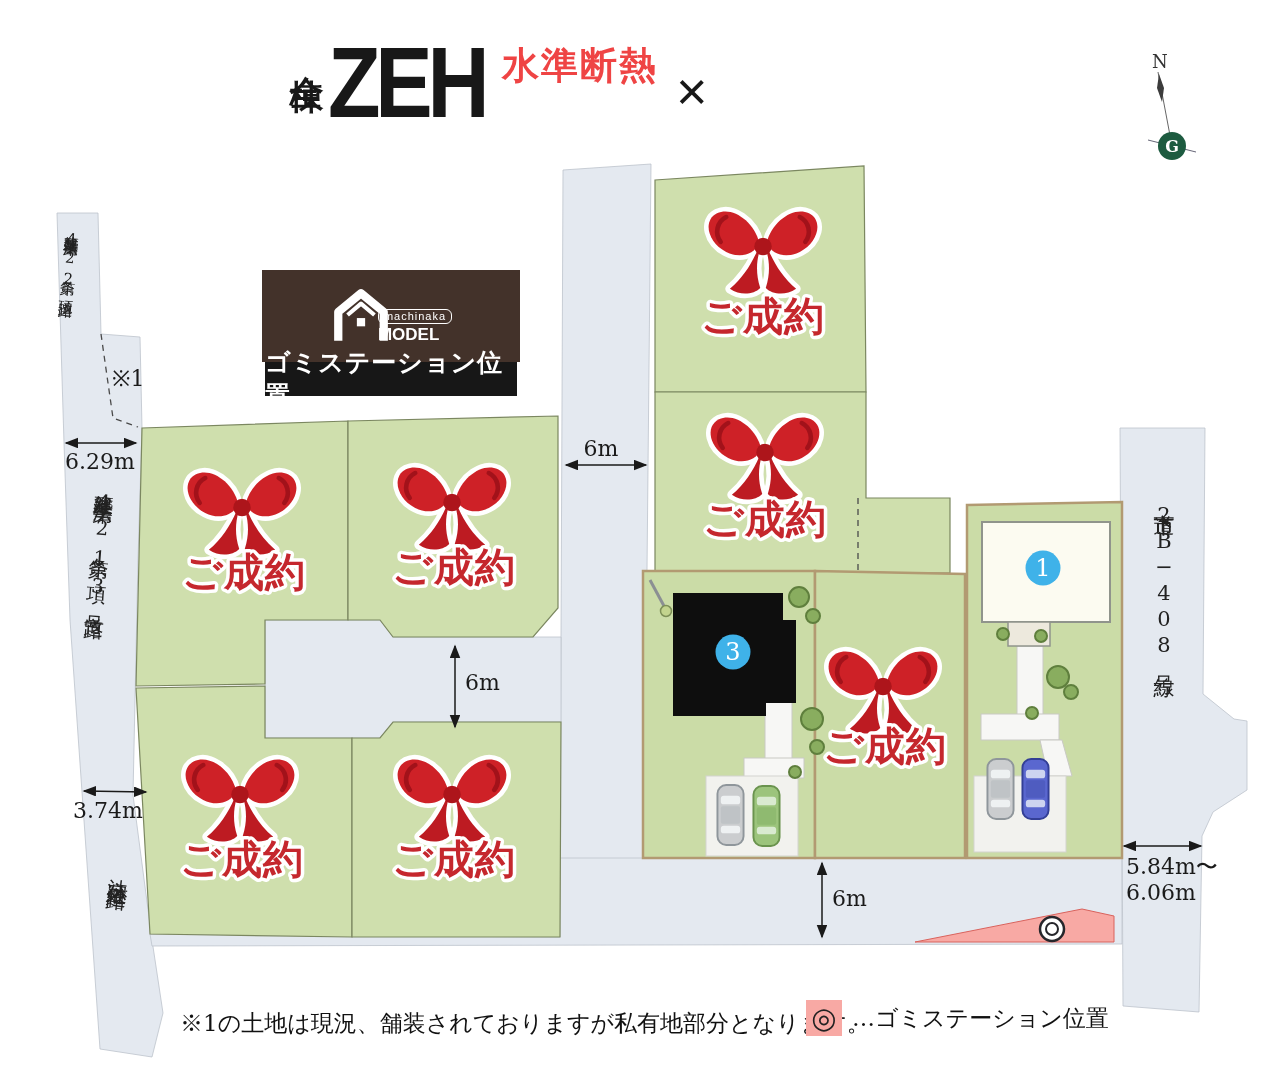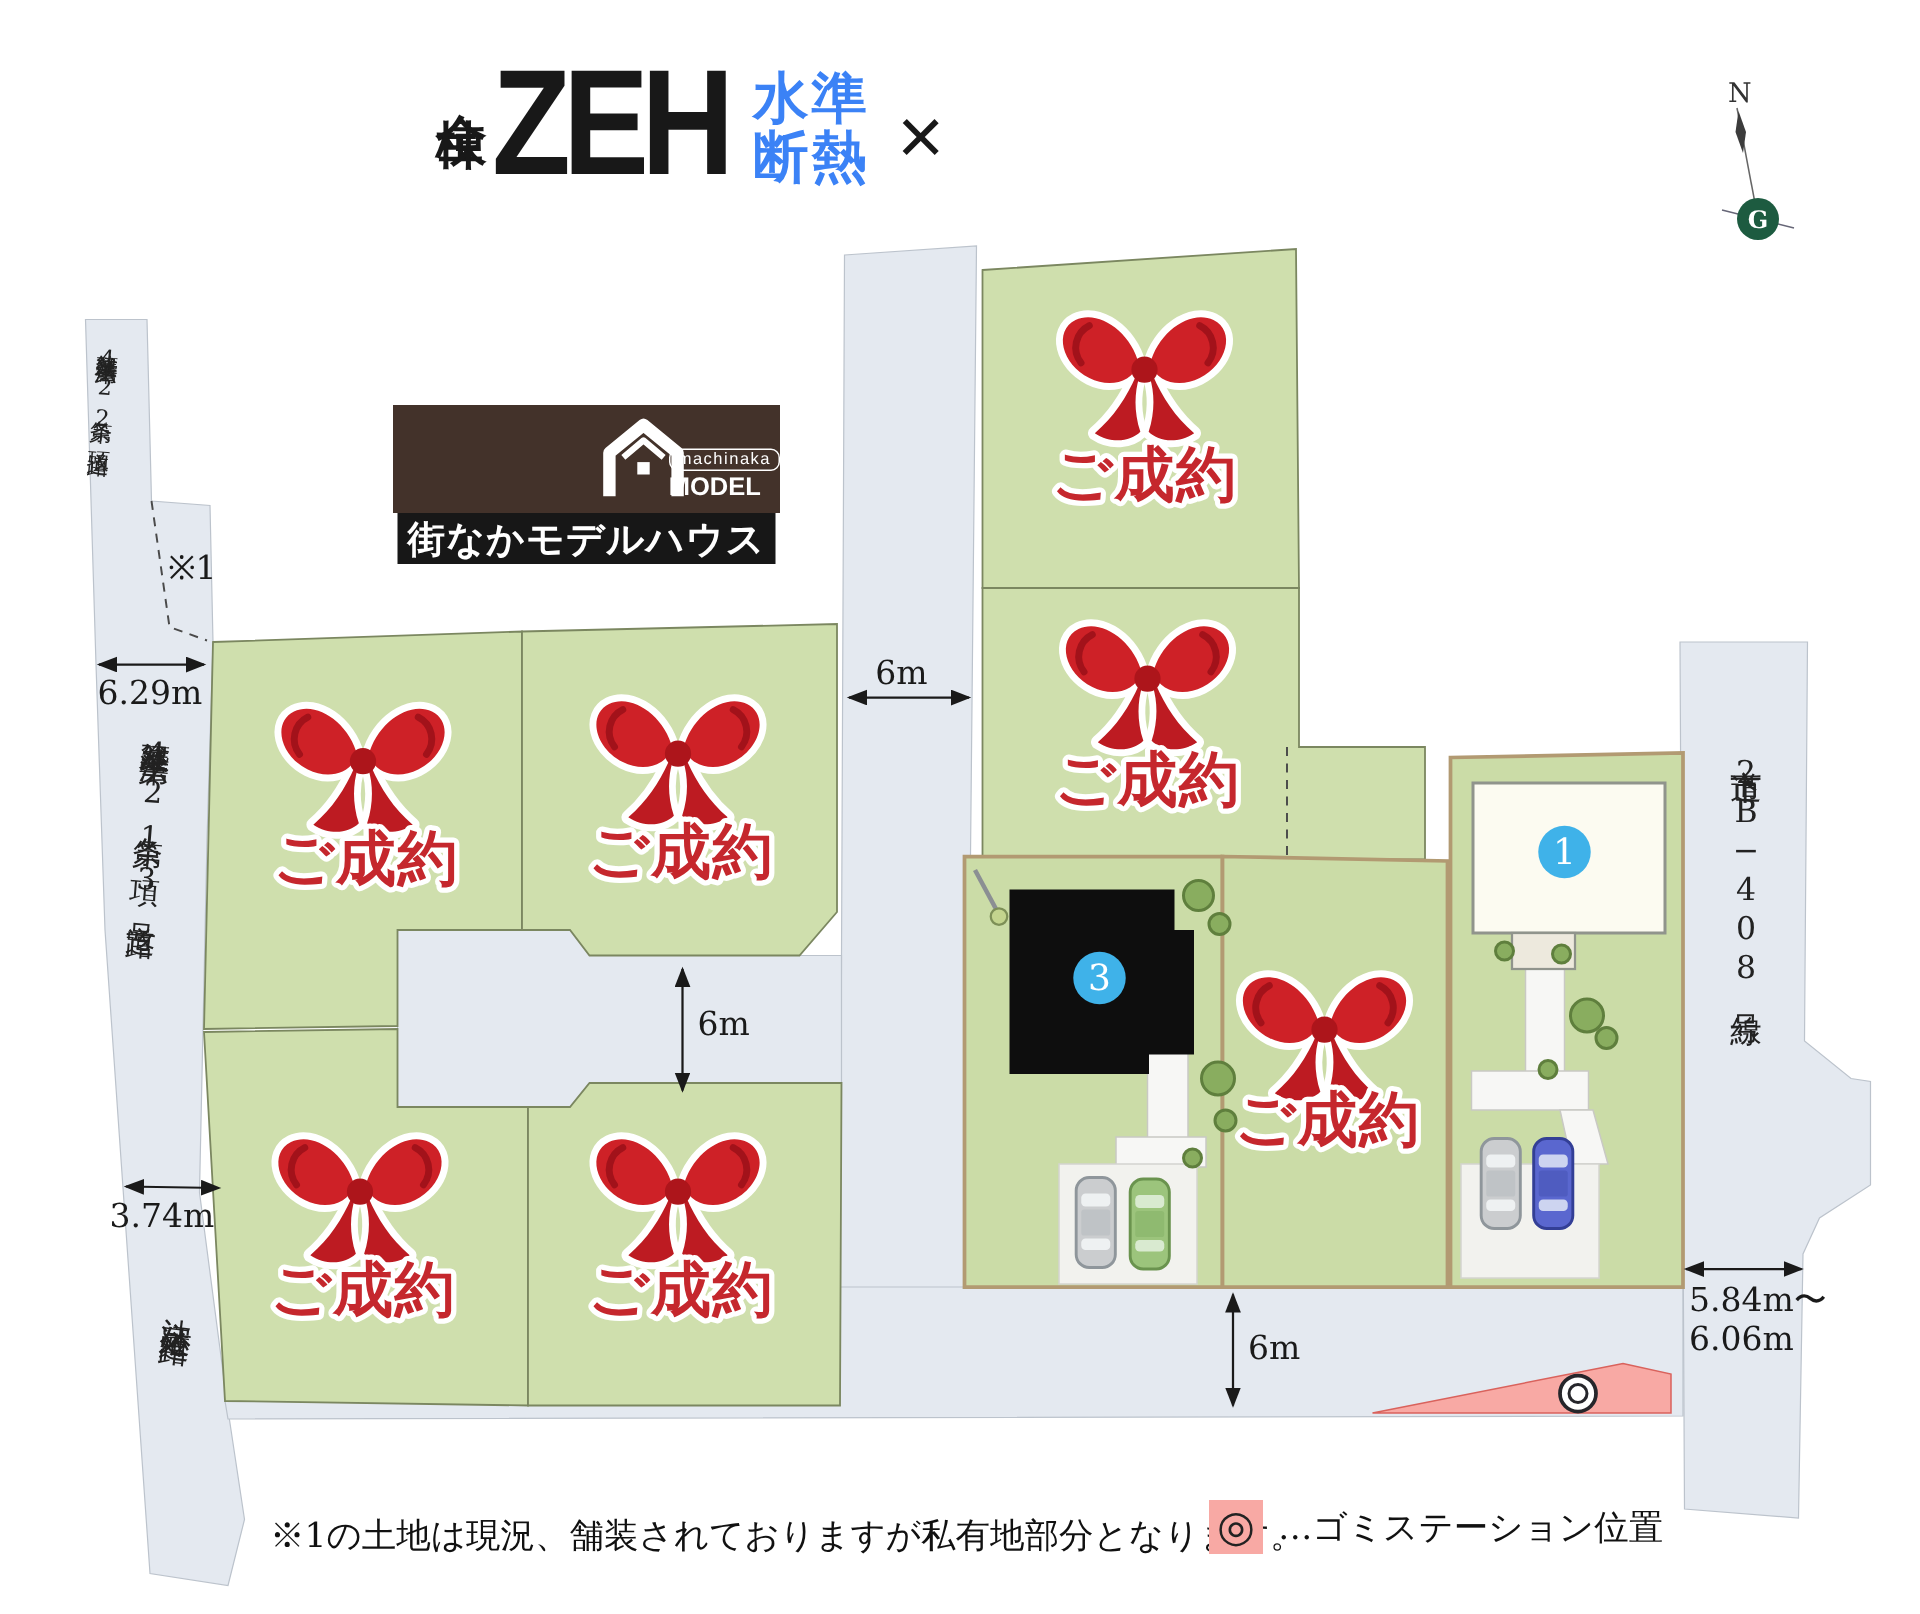--- a/index.html
+++ b/index.html
@@ -4,36 +4,36 @@
 <style>
   html,body{margin:0;padding:0;background:#fff;}
   .stage{position:relative;width:1280px;height:1076px;background:#ffffff;overflow:hidden;
          font-family:"Liberation Sans",sans-serif;color:#1a1a1a;}
   
   .header{position:absolute;left:288px;top:42px;display:flex;align-items:flex-start;text-align:center;}
   .zentou{writing-mode:vertical-rl;text-orientation:upright;font-weight:bold;font-size:34px;
           letter-spacing:4px;line-height:38px;margin-top:6px;color:#181818;}
   .zeh{font-size:100px;font-weight:bold;line-height:80px;letter-spacing:-6px;
        transform:scaleX(.86);transform-origin:left top;margin:0 -8px 0 2px;color:#181818;}
-  .zeh-sub{display:flex;flex-direction:column;font-weight:bold;font-size:37px;line-height:39px;
-           margin-top:4px;letter-spacing:2px;color:#3b82f6;}
+  .zeh-sub{display:flex;flex-direction:row;font-weight:bold;font-size:37px;line-height:39px;
+           margin-top:4px;letter-spacing:2px;color:#ef4444;}
   .times{font-size:54px;font-weight:400;margin:18px 14px 0 18px;color:#181818;}
   .title-block{margin-top:2px;}
   .big-title{font-size:58px;font-weight:bold;letter-spacing:-4px;line-height:60px;color:#181818;white-space:nowrap;}
   .sub-title{font-size:18px;font-weight:bold;letter-spacing:0.62em;white-space:nowrap;color:#181818;margin-top:0px;}
   
   .vtext{position:absolute;writing-mode:vertical-rl;text-orientation:upright;
          font-family:"DejaVu Serif","Liberation Serif",serif;color:#222;}
   .v-left-top{left:60px;top:224px;font-size:15px;letter-spacing:1px;transform:rotate(5deg);}
   .v-left-mid{left:88px;top:478px;font-size:20px;letter-spacing:2px;transform:rotate(4.5deg);}
   .v-left-bottom{left:106px;top:862px;font-size:21px;letter-spacing:3px;transform:rotate(7deg);}
   .v-right{left:1150px;top:497px;font-size:21px;letter-spacing:2px;}
   
   .badge{position:absolute;left:262px;top:270px;width:258px;}
-  .badge-top{height:72px;display:flex;align-items:center;justify-content:flex-end;
+  .badge-top{height:92px;display:flex;align-items:center;justify-content:center;
      background:repeating-linear-gradient(100deg,#4e3a2d 0 16px,#4130256 0,#423026 16px 30px,#584436 30px 44px,#3a2a21 44px 58px);
      background-color:#43322a;}
   .badge-top-inner{display:flex;align-items:flex-end;}
   .badge-brand{color:#fff;margin-left:-14px;margin-bottom:2px;line-height:1;}
   .badge-brand .small{font-size:11px;letter-spacing:1px;display:block;border:1px solid #fff;
       border-radius:6px;padding:1px 5px;margin-bottom:2px;}
   .badge-brand .large{font-size:17px;font-weight:bold;letter-spacing:0px;display:block;}
   .badge-band{margin:0 3px;height:34px;background:#171717;color:#fff;display:flex;align-items:center;
       justify-content:center;font-size:25px;font-weight:bold;letter-spacing:1px;}
   
@@ -234,21 +234,21 @@
           <path d="M8,52 V24 L30,6 L52,24 V52" fill="none" stroke="#fff" stroke-width="8" stroke-linejoin="round"></path>
           <path d="M17,27 L30,16 L43,27" fill="none" stroke="#fff" stroke-width="4" stroke-linejoin="round"></path>
           <rect x="26" y="30" width="8" height="8" fill="#fff"></rect>
         </svg>
         <div class="badge-brand">
           <span class="small">machinaka</span>
           <span class="large">MODEL</span>
         </div>
       </div>
     </div>
-    <div class="badge-band">街なかモデルハウス</div>
+    <div class="badge-band">ゴミステーション位置</div>
   </div>
 
   <div class="vtext v-left-top">建築基準法第42条第2項道路</div>
   <div class="vtext v-left-mid">建築基準法第42条第1項3号道路</div>
   <div class="vtext v-left-bottom">法定外道路</div>
   <div class="vtext v-right">市道下2B−408号線</div>
 
   <div class="note">※1の土地は現況、舗装されておりますが私有地部分となります。</div>
   <div class="legend">
     <span class="swatch">◎</span>

